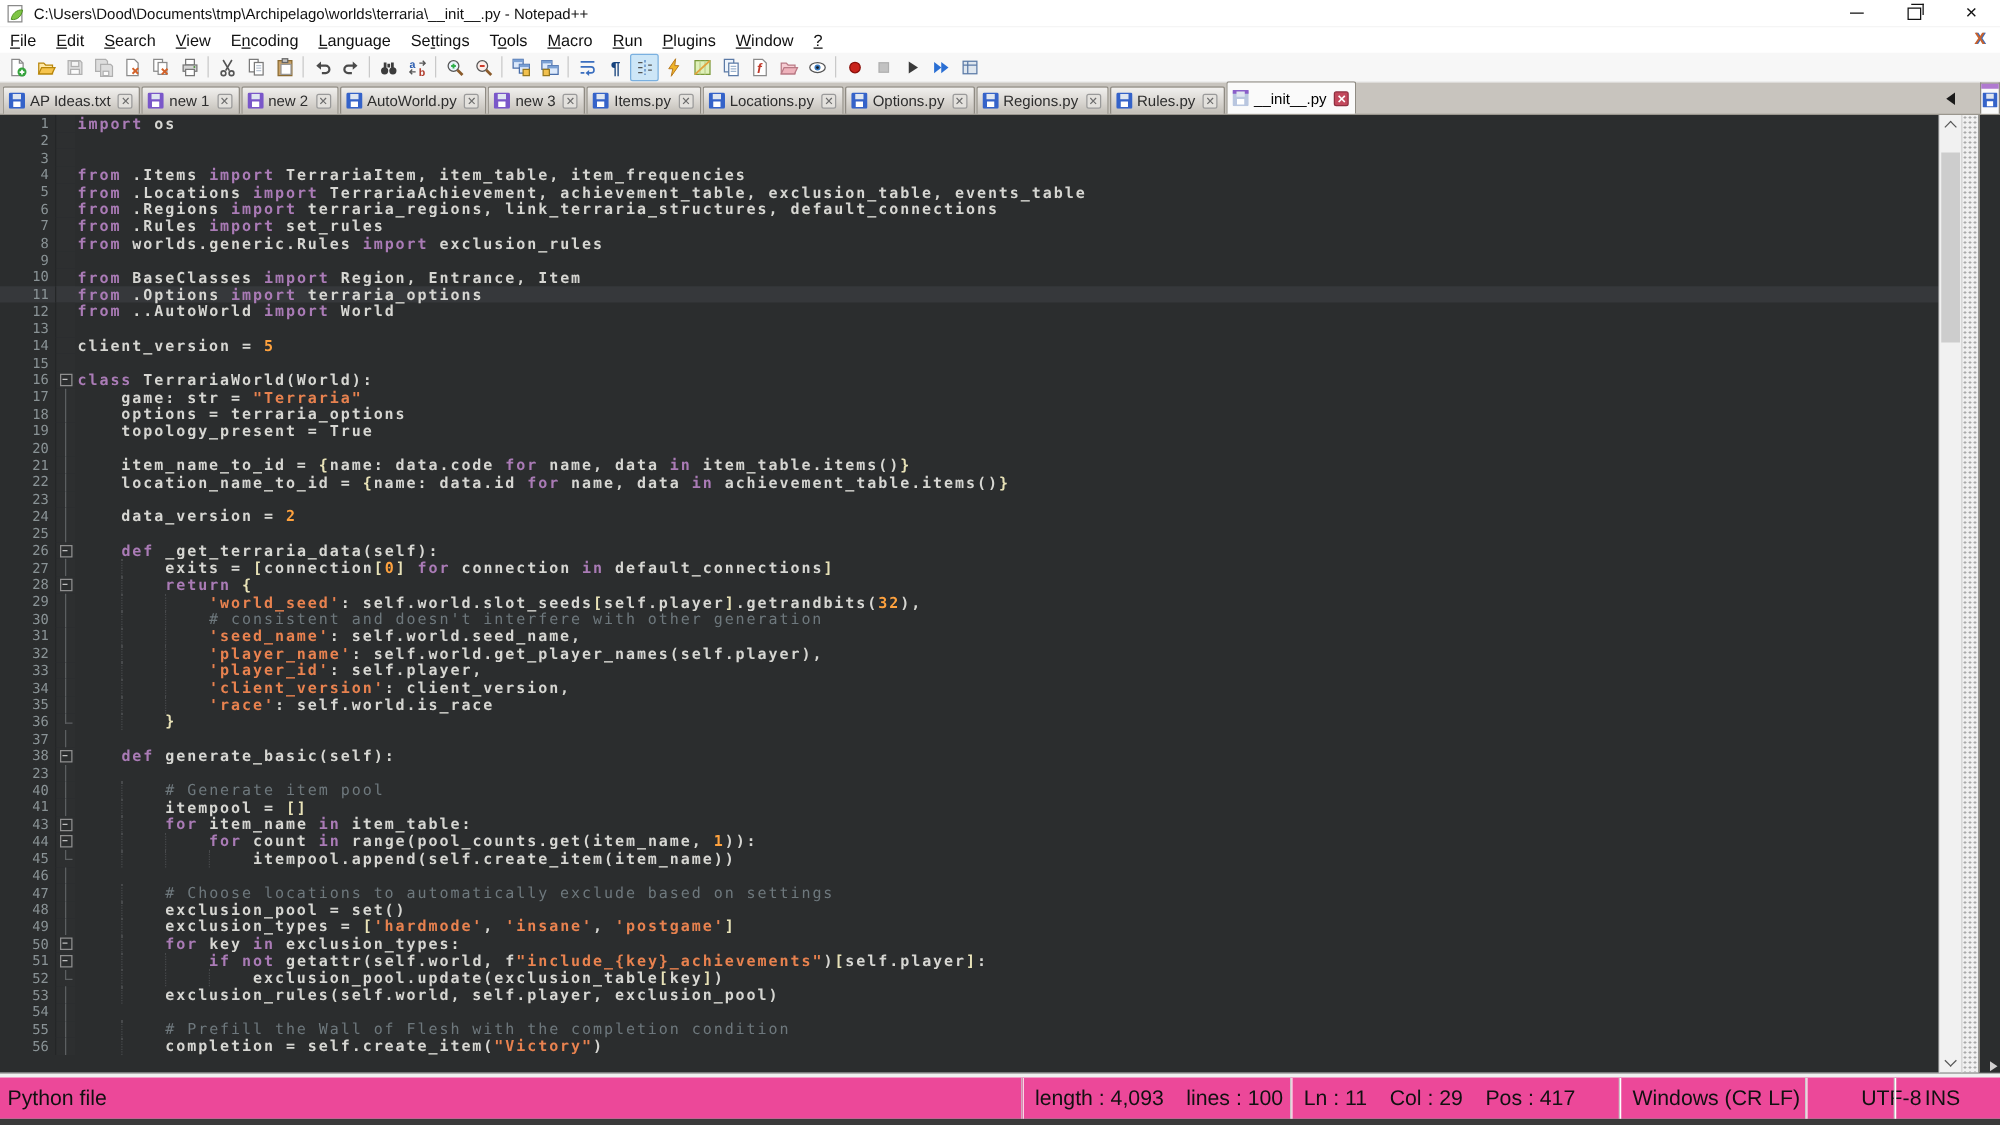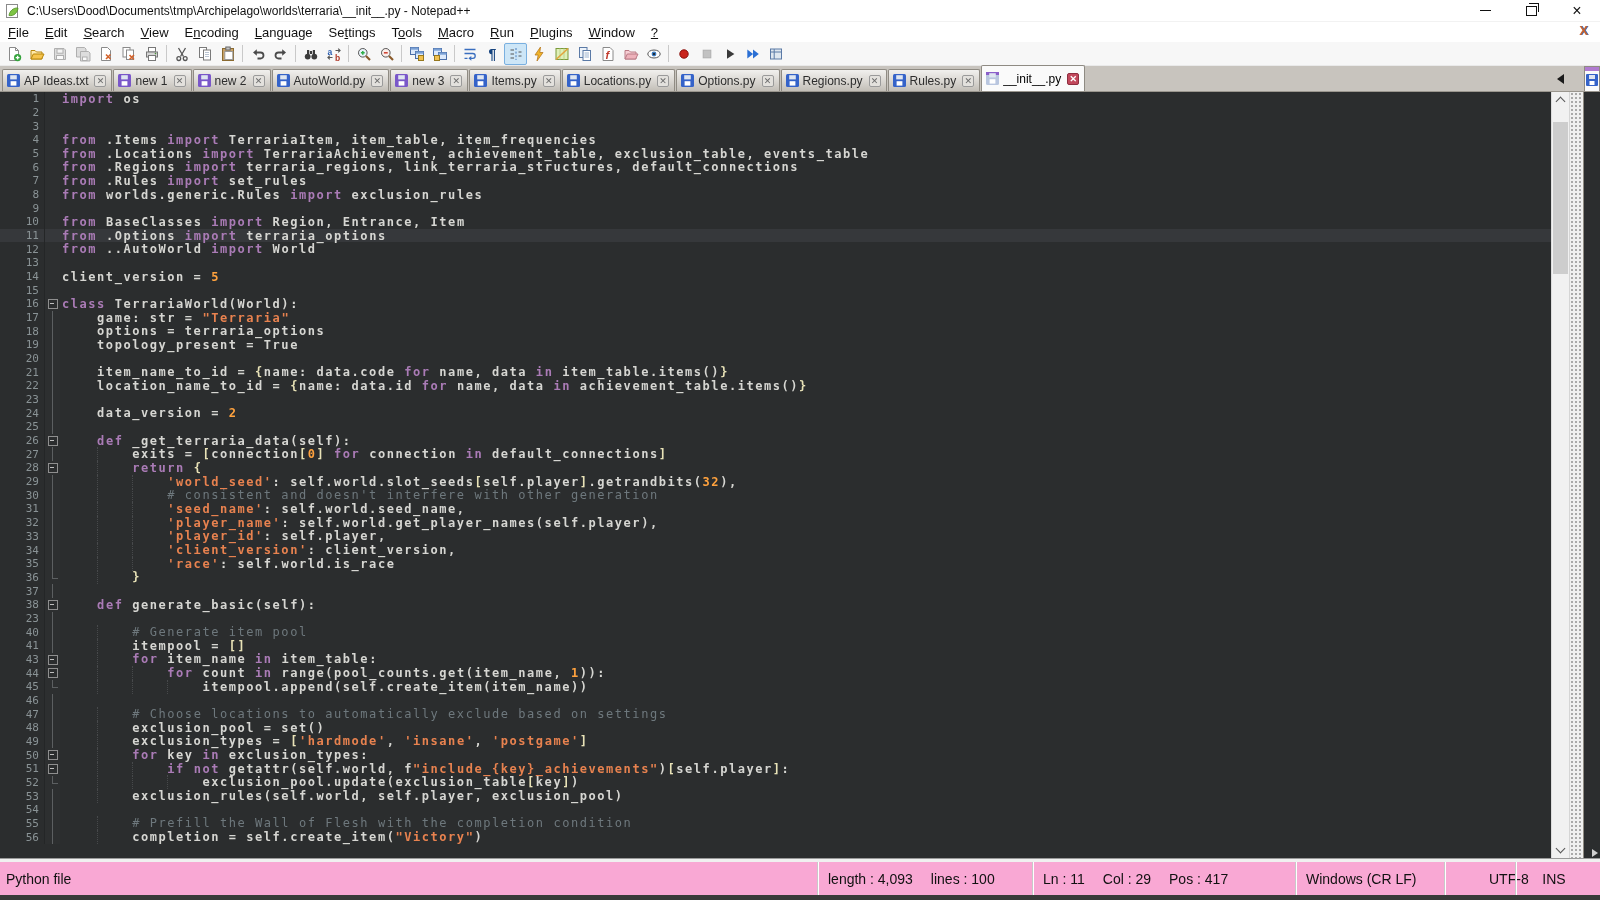--- a/index.html
+++ b/index.html
@@ -66,21 +66,21 @@
   .chev.up{transform:rotate(45deg);margin-top:3px;} .chev.down{transform:rotate(225deg);margin-bottom:3px;}
   .vs-thumb{position:absolute;left:1px;right:1px;top:30px;height:152px;background:#cdcdcd;}
   .splitter{width:13px;flex:0 0 auto;background:#f0f0f0;background-image:radial-gradient(#a9a9a9 0.8px,transparent 0.9px);background-size:4px 4px;border-left:1px solid #d5d5d5;}
   .sliver{width:16px;flex:0 0 auto;background:#2b2d2e;position:relative;border-left:1px solid #8f8b83;}
   .sliver .stub{position:absolute;top:-26px;left:0;right:0;height:25px;background:#fafafa;border:1px solid #8f8b83;border-bottom:none;box-sizing:border-box;}
   .sliver .stub .bar{height:4px;background:#b07ad0;}
   .sliver .stub svg{width:12px;height:12px;margin:3px 1px;}
   .sliver .hs-arrow{position:absolute;bottom:1px;right:2px;width:0;height:0;border-top:4px solid transparent;border-bottom:4px solid transparent;border-left:6px solid #d0d0d0;}
   
   .edge-strip{height:4px;background:#f0f0f0;border-top:1px solid #9a9a9a;box-sizing:border-box;}
-  .statusbar{height:33px;background:#f9a8d4;display:flex;align-items:center;font-size:14px;color:#111;}
+  .statusbar{height:33px;background:#ec4899;display:flex;align-items:center;font-size:17px;color:#111;}
   .sb-sec{height:100%;display:flex;align-items:center;padding-left:10px;box-sizing:border-box;border-left:1px solid #c9c9c9;box-shadow:inset 1px 0 #ffffff;white-space:nowrap;}
   .sb-doc{flex:1 1 auto;border-left:none;box-shadow:none;padding-left:6px;}
   .sb-size{width:215px;} .sb-pos{width:263px;} .sb-eol{width:149px;} .sb-enc{width:71px;padding-left:44px;} .sb-ins{width:85px;justify-content:center;}
   .sb-sec span{margin-right:18px;}
   .bottom-strip{height:5px;background:#3a3a3a;}
 </style>
 </head>
 <body>
 
 <div class="window">

